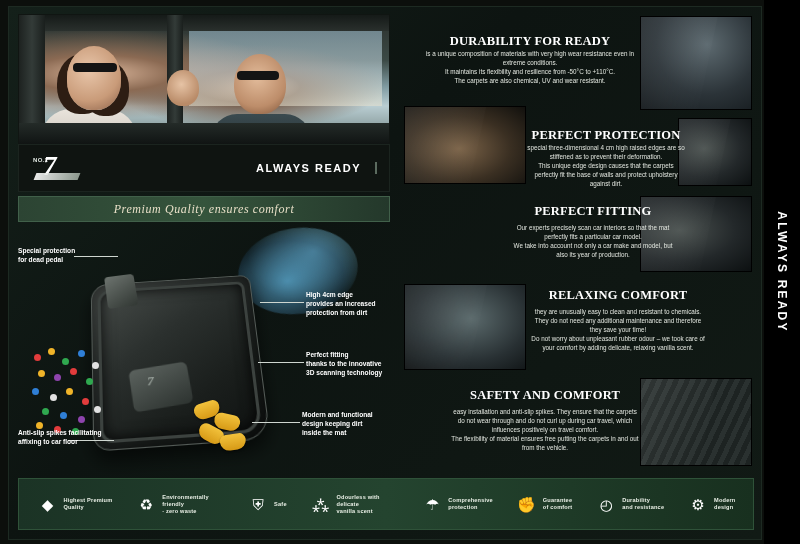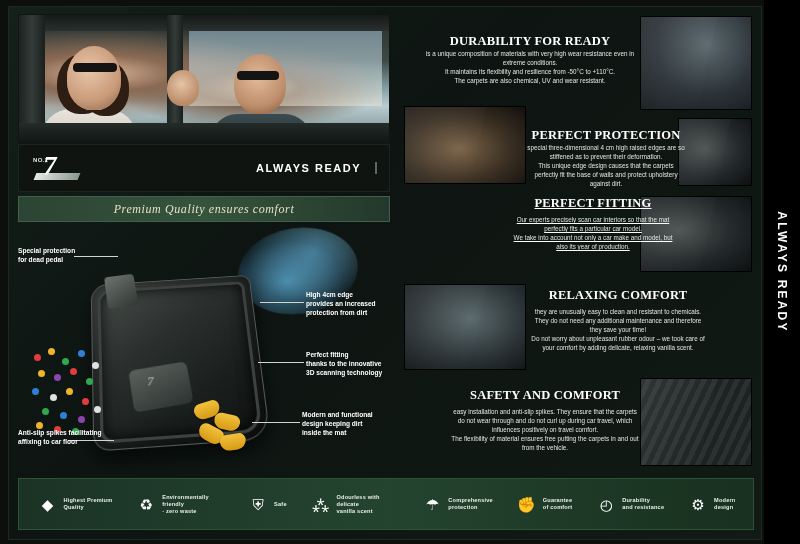--- a/index.html
+++ b/index.html
@@ -472,21 +472,21 @@
 It maintains its flexibility and resilience from -50°C to +110°C.
 The carpets are also chemical, UV and wear resistant.</p>
   </div>
 
   <div class="blk center" style="left:526px; top:122px; width:160px;margin-top:6px;">
     <h3>PERFECT PROTECTION</h3>
     <p style="white-space:pre-line">special three-dimensional 4 cm high raised edges are so stiffened as to prevent their deformation.
 This unique edge design causes that the carpets perfectly fit the base of walls and protect upholstery against dirt.</p>
   </div>
 
-  <div class="blk center" style="left:508px; top:196px; width:170px;text-decoration:underline;">
+  <div class="blk center" style="left:508px; top:204px; width:170px;">
     <h3>PERFECT FITTING</h3>
     <p style="white-space:pre-line; margin-top:4px;">Our experts precisely scan car interiors so that the mat perfectly fits a particular car model.
 We take into account not only a car make and model, but also its year of production.</p>
   </div>
 
   <div class="blk center" style="left:528px; top:288px; width:180px;">
     <h3>RELAXING COMFORT</h3>
     <p style="white-space:pre-line; margin-top:4px;">they are unusually easy to clean and resistant to chemicals.
 They do not need any additional maintenance and therefore they save your time!
 Do not worry about unpleasant rubber odour – we took care of your comfort by adding delicate, relaxing vanilla scent.</p>

